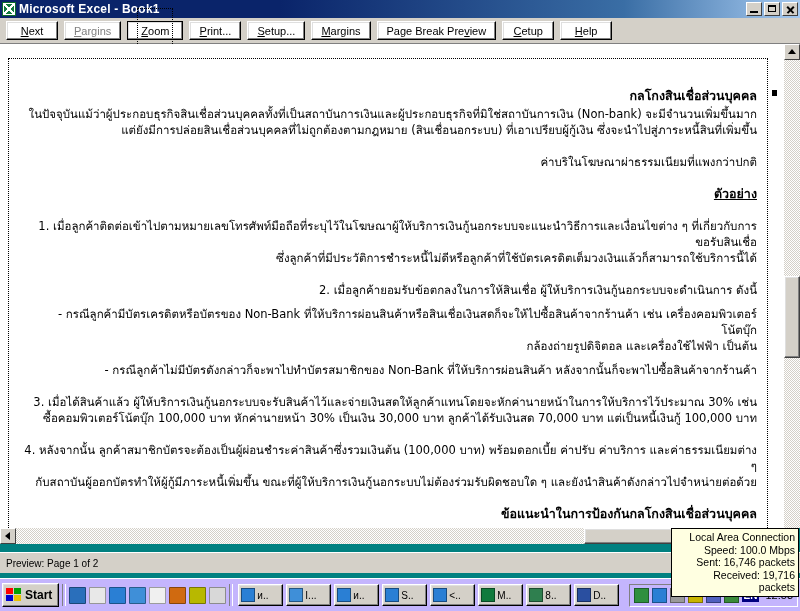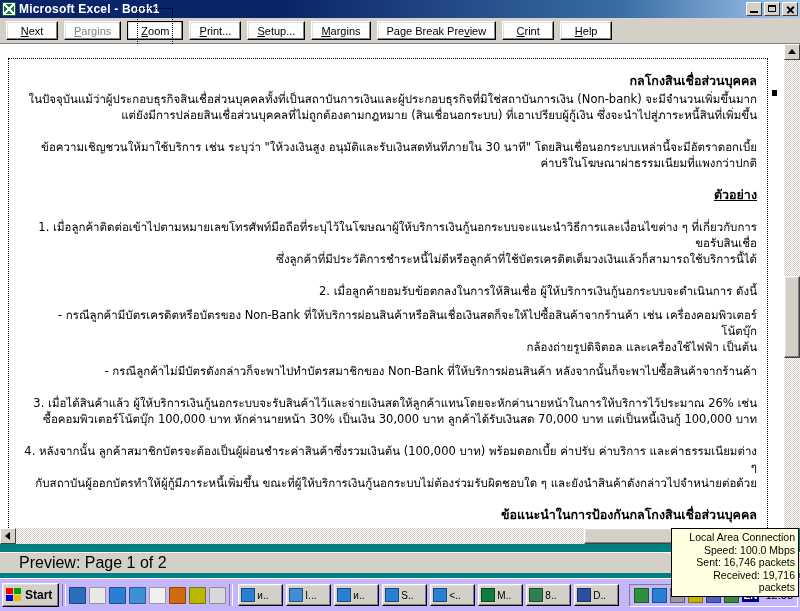--- a/index.html
+++ b/index.html
@@ -86,21 +86,21 @@
   }
   .page{
     position:absolute;left:8px;top:14px;width:760px;height:520px;
     background:#ffffff;
     border-left:1px dotted #000;border-right:1px dotted #000;border-top:1px dotted #000;
     box-sizing:border-box;
     padding:14px 10px 0 12px;
   }
   .doc{
     font-family:"DejaVu Sans","Liberation Sans",sans-serif;
-    font-size:11.5px;color:#000;line-height:16px;
+    font-size:11.5px;color:#000;line-height:16px;margin-top:15px;
   }
   .doc .h1{font-weight:bold;font-size:12.5px;margin:0 0 2px 0;}
   .doc .h2{font-weight:bold;font-size:12.5px;text-decoration:underline;margin:0;}
   .doc .gap{height:16px;}
   .doc .gap-s{height:8px;}
   .doc .indent{padding-left:18px;}
 
   
   .vscroll{
     position:absolute;right:0;top:44px;width:16px;height:484px;
@@ -146,21 +146,21 @@
     box-shadow:inset -1px -1px 0 #808080, inset 1px 1px 0 #dfdfdf;
     box-sizing:border-box;
   }
 
   
   .statusbar{
     position:absolute;left:0;top:552px;width:800px;height:21px;
     background:#d4d0c8;border-top:1px solid #ffffff;
     display:flex;align-items:center;box-sizing:border-box;
   }
-  .statusbar .st-text{padding-left:19px;font-size:16px;color:#000;}
+  .statusbar .st-text{padding-left:6px;font-size:10px;color:#000;}
 
   
   .tooltip{
     position:absolute;left:671px;top:528px;width:128px;
     background:#ffffe1;border:1px solid #000;
     font-size:10.5px;line-height:12.5px;color:#000;
     padding:2px 3px;box-sizing:border-box;z-index:40;
   }
 
   
@@ -242,21 +242,21 @@
     <div class="tbtn">
       <span class="inner"><u>S</u><span>etup...</span></span>
     </div>
     <div class="tbtn">
       <span class="inner"><u>M</u><span>argins</span></span>
     </div>
     <div class="tbtn">
       <span class="inner">Page Break Pre<u>v</u><span>iew</span></span>
     </div>
     <div class="tbtn">
-      <span class="inner"><u>C</u><span>rint</span></span>
+      <span class="inner"><u>C</u><span>etup</span></span>
     </div>
     <div class="tbtn">
       <span class="inner"><u>H</u><span>elp</span></span>
     </div>
   </div>
 
   <div class="pagearea">
     <div class="ruler" id="ruler">
         <div class="rtick" style="left: 10px;"></div>
         <div class="rtick" style="left: 78px;"></div>
@@ -271,36 +271,35 @@
         <div class="rtick" style="left: 690px;"></div>
         <div class="rtick" style="left: 758px;"></div>
         <div class="rtick small" style="left: 772px;"></div>
       </div>
     <div class="page">
       <div class="doc" id="doc">
           <div class="h1">กลโกงสินเชื่อส่วนบุคคล</div>
           <div>ในปัจจุบันแม้ว่าผู้ประกอบธุรกิจสินเชื่อส่วนบุคคลทั้งที่เป็นสถาบันการเงินและผู้ประกอบธุรกิจที่มิใช่สถาบันการเงิน (Non-bank) จะมีจำนวนเพิ่มขึ้นมาก</div>
           <div>แต่ยังมีการปล่อยสินเชื่อส่วนบุคคลที่ไม่ถูกต้องตามกฎหมาย (สินเชื่อนอกระบบ) ที่เอาเปรียบผู้กู้เงิน ซึ่งจะนำไปสู่ภาระหนี้สินที่เพิ่มขึ้น</div>
           <div class="gap"></div>
-          <div>ข้อความเชิญชวนให้มาใช้บริการ เช่น ระบุว่า "ให้วงเงินสูง อนุมัติและรับเงินสดทันทีภายใน 30 นาที" โดยสินเชื่อนอกระบบเหล่านี้จะมีอัตราดอกเบี้ย</div>
           <div>ค่าบริในโฆษณาผ่าธรรมเนียมที่แพงกว่าปกติ</div>
           <div class="gap"></div>
           <div class="h2">ตัวอย่าง</div>
           <div class="gap"></div>
           <div>1. เมื่อลูกค้าติดต่อเข้าไปตามหมายเลขโทรศัพท์มือถือที่ระบุไว้ในโฆษณาผู้ให้บริการเงินกู้นอกระบบจะแนะนำวิธีการและเงื่อนไขต่าง ๆ ที่เกี่ยวกับการขอรับสินเชื่อ</div>
           <div>ซึ่งลูกค้าที่มีประวัติการชำระหนี้ไม่ดีหรือลูกค้าที่ใช้บัตรเครดิตเต็มวงเงินแล้วก็สามารถใช้บริการนี้ได้</div>
           <div class="gap"></div>
           <div>2. เมื่อลูกค้ายอมรับข้อตกลงในการให้สินเชื่อ ผู้ให้บริการเงินกู้นอกระบบจะดำเนินการ ดังนี้</div>
           <div class="gap-s"></div>
           <div class="indent">- กรณีลูกค้ามีบัตรเครดิตหรือบัตรของ Non-Bank ที่ให้บริการผ่อนสินค้าหรือสินเชื่อเงินสดก็จะให้ไปซื้อสินค้าจากร้านค้า เช่น เครื่องคอมพิวเตอร์ โน้ตบุ๊ก</div>
           <div>กล้องถ่ายรูปดิจิตอล และเครื่องใช้ไฟฟ้า เป็นต้น</div>
           <div class="gap-s"></div>
           <div class="indent">- กรณีลูกค้าไม่มีบัตรดังกล่าวก็จะพาไปทำบัตรสมาชิกของ Non-Bank ที่ให้บริการผ่อนสินค้า หลังจากนั้นก็จะพาไปซื้อสินค้าจากร้านค้า</div>
           <div class="gap"></div>
-          <div>3. เมื่อได้สินค้าแล้ว ผู้ให้บริการเงินกู้นอกระบบจะรับสินค้าไว้และจ่ายเงินสดให้ลูกค้าแทนโดยจะหักค่านายหน้าในการให้บริการไว้ประมาณ 26% เช่น</div>
+          <div>3. เมื่อได้สินค้าแล้ว ผู้ให้บริการเงินกู้นอกระบบจะรับสินค้าไว้และจ่ายเงินสดให้ลูกค้าแทนโดยจะหักค่านายหน้าในการให้บริการไว้ประมาณ 30% เช่น</div>
           <div>ซื้อคอมพิวเตอร์โน้ตบุ๊ก 100,000 บาท หักค่านายหน้า 30% เป็นเงิน 30,000 บาท ลูกค้าได้รับเงินสด 70,000 บาท แต่เป็นหนี้เงินกู้ 100,000 บาท</div>
           <div class="gap"></div>
           <div>4. หลังจากนั้น ลูกค้าสมาชิกบัตรจะต้องเป็นผู้ผ่อนชำระค่าสินค้าซึ่งรวมเงินต้น (100,000 บาท) พร้อมดอกเบี้ย ค่าปรับ ค่าบริการ และค่าธรรมเนียมต่าง ๆ</div>
           <div>กับสถาบันผู้ออกบัตรทำให้ผู้กู้มีภาระหนี้เพิ่มขึ้น ขณะที่ผู้ให้บริการเงินกู้นอกระบบไม่ต้องร่วมรับผิดชอบใด ๆ และยังนำสินค้าดังกล่าวไปจำหน่ายต่อด้วย</div>
           <div class="gap"></div>
           <div class="h1">ข้อแนะนำในการป้องกันกลโกงสินเชื่อส่วนบุคคล</div>
         </div>
     </div>
   </div>
 

